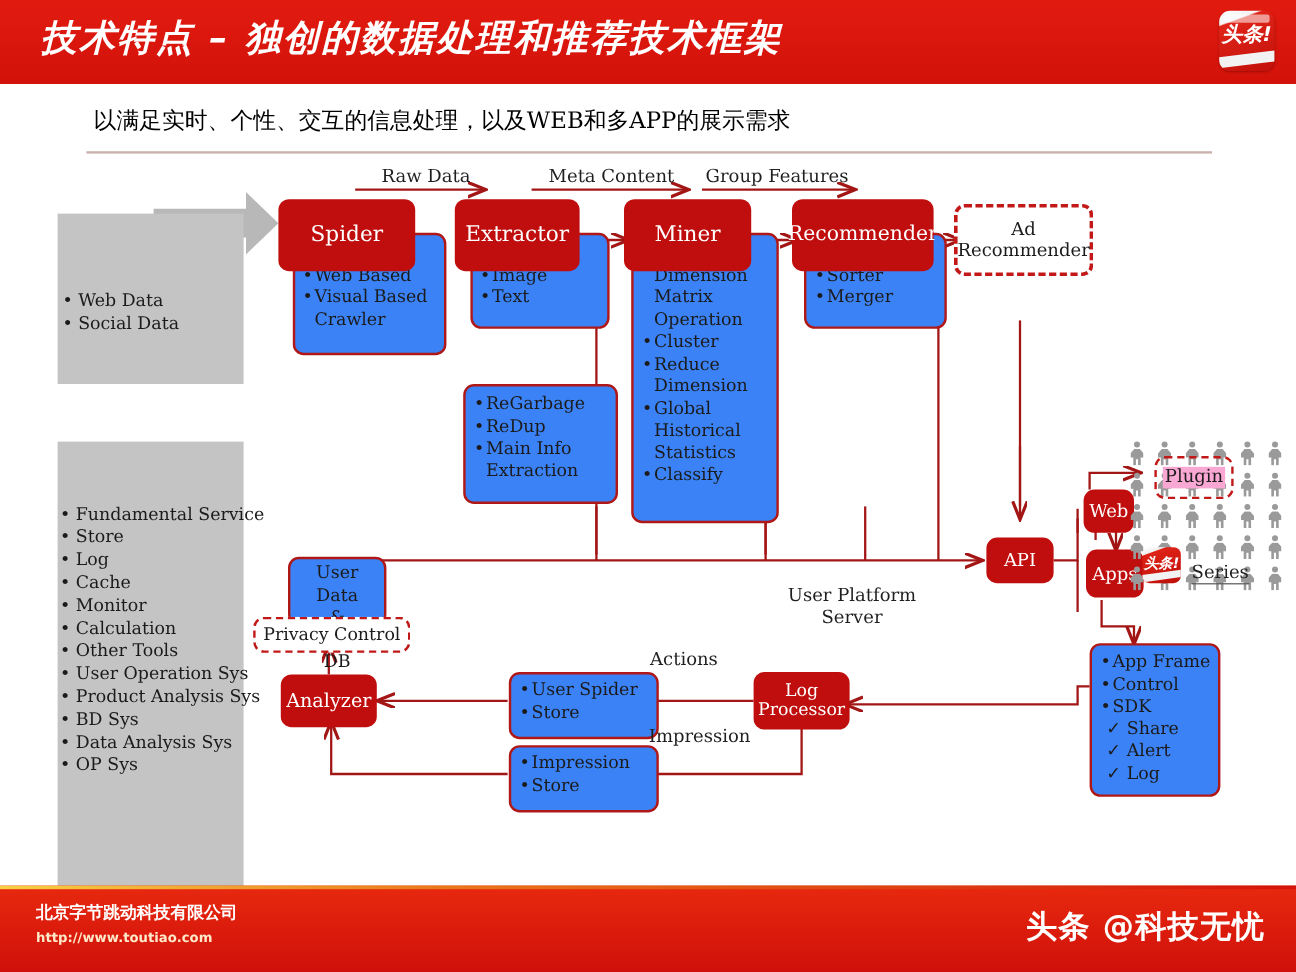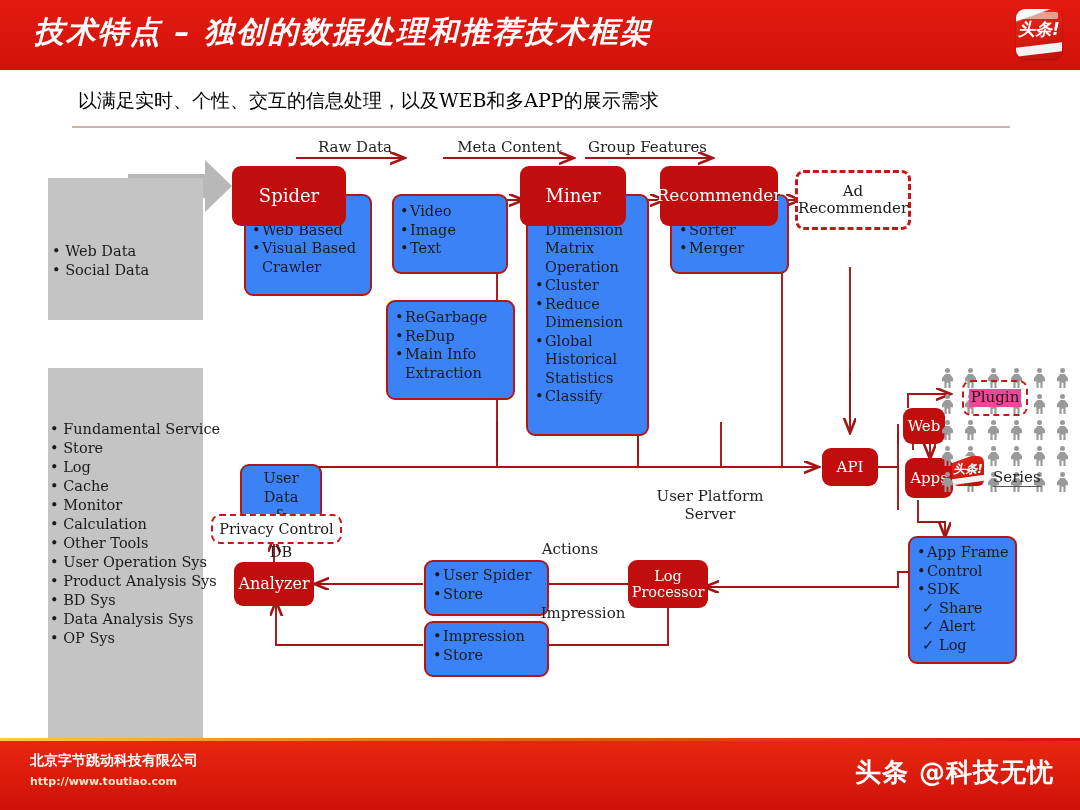--- a/index.html
+++ b/index.html
@@ -282,25 +282,28 @@
   </div>
   <div class="node-red" style="left:232px;top:34px;width:114px;height:60px;font-size:18px;">
     <span>Spider</span>
   </div>
 
   <div class="node-white" style="left:392px;top:62px;width:100px;height:70px;padding:6px 6px 0 6px;">
     <div class="li"><span class="bul">•</span><span>Video</span></div>
     <div class="li"><span class="bul">•</span><span>Image</span></div>
     <div class="li"><span class="bul">•</span><span>Text</span></div>
   </div>
-  <div class="node-white" style="left:386px;top:168px;width:112px;height:90px;padding:6px 6px 0 7px;">
+  <div class="node-white" style="left:386px;top:188px;width:112px;height:90px;padding:6px 6px 0 7px;">
     <div class="li"><span class="bul">•</span><span>ReGarbage</span></div>
     <div class="li"><span class="bul">•</span><span>ReDup</span></div>
     <div class="li"><span class="bul">•</span><span>Main Info</span></div>
     <div class="li"><span class="bul">&nbsp;</span><span>Extraction</span></div>
+  </div>
+  <div class="node-red" style="left:379px;top:34px;width:104px;height:60px;font-size:18px;">
+    <span>Extractor</span>
   </div>
 
   <div class="node-white" style="left:526px;top:62px;width:106px;height:232px;padding:6px 6px 0 7px;">
     <div class="li"><span class="bul">•</span><span>High</span></div>
     <div class="li"><span class="bul">&nbsp;</span><span>Dimension</span></div>
     <div class="li"><span class="bul">&nbsp;</span><span>Matrix</span></div>
     <div class="li"><span class="bul">&nbsp;</span><span>Operation</span></div>
     <div class="li"><span class="bul">•</span><span>Cluster</span></div>
     <div class="li"><span class="bul">•</span><span>Reduce</span></div>
     <div class="li"><span class="bul">&nbsp;</span><span>Dimension</span></div>
@@ -501,21 +504,21 @@
         <span class="hd"></span>
         <span class="bd"></span>
       </div>
     <div class="p" style="left:115px;top:104px;">
         <span class="hd"></span>
         <span class="bd"></span>
       </div>
   </div>
 
   <div class="node-dashed tight" style="left:962px;top:248px;width:62px;height:32px;font-size:15px;background:transparent;">
-    <span style="background:#ec4899;padding:0 2px;">Plugin</span>
+    <span style="background:#f9a8d4;padding:0 2px;">Plugin</span>
   </div>
 
   <div class="series-logo" style="left:952px;top:324px;">
     <div class="s-txt">头条!</div>
     <div class="s-band"></div>
   </div>
   <div class="series-label" style="left:993px;top:336px;">Series</div>
 
   <div class="node-white" style="left:908px;top:404px;width:94px;height:119px;padding:5px 4px 0 7px;">
     <div class="li"><span class="bul">•</span><span>App Frame</span></div>

